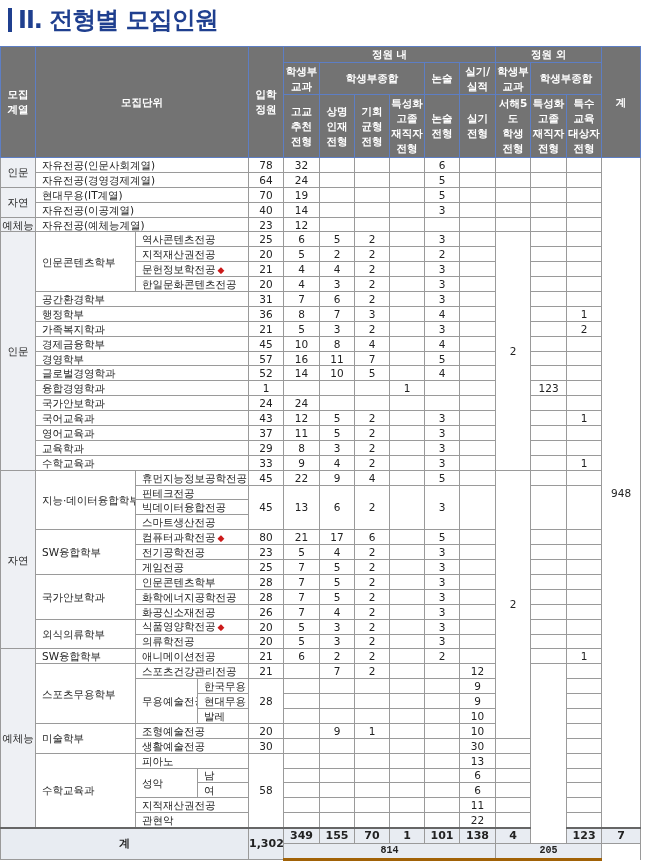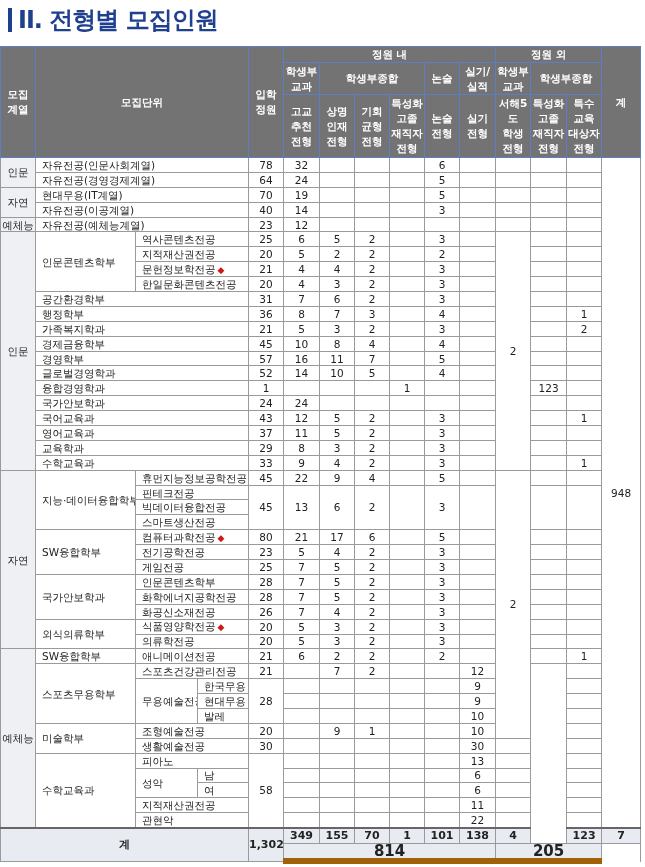--- a/index.html
+++ b/index.html
@@ -7,21 +7,21 @@
   .title{position:absolute;left:8px;top:2px;height:36px;display:flex;align-items:center;font-size:24px;font-weight:bold;color:#1f3f8f;letter-spacing:-1px;}
   .title .bar{display:inline-block;width:4px;height:24px;background:#1f3f8f;margin-right:6px;}
   table{position:absolute;left:0;top:46px;border-collapse:collapse;table-layout:fixed;width:640px;font-size:10.5px;}
   th,td{border:1px solid #9a9a9a;padding:0;text-align:center;vertical-align:middle;line-height:12px;overflow:hidden;white-space:nowrap;}
   thead th{background:#737373;color:#fff;font-weight:bold;border-color:#5d7ec4;white-space:normal;line-height:15px;font-size:10.5px;}
   tbody td{height:13.9px;background:#fff;}
   td.cat{background:#eef0f4;font-weight:normal;}
   td.lft{text-align:left;padding-left:6px;}
   td.big{background:#fff;}
   tr.total td{background:#e8ecf2;font-weight:bold;height:14px;font-size:11px;border-top:2px solid #666;}
-  tr.total2 td{background:#e8ecf2;font-weight:bold;height:14px;font-size:15px;border-bottom:6px solid #a16207;}
+  tr.total2 td{background:#e8ecf2;font-weight:bold;height:14px;font-size:10px;border-bottom:3px solid #a16207;font-family:Liberation Mono, monospace;}
   .dot{color:#cc1a1a;font-size:9px;margin-left:2px;}
 </style>
 </head>
 <body>
 
 <div class="title">
     <span class="bar"></span>
     <span>II. 전형별 모집인원</span>
   </div>
 

